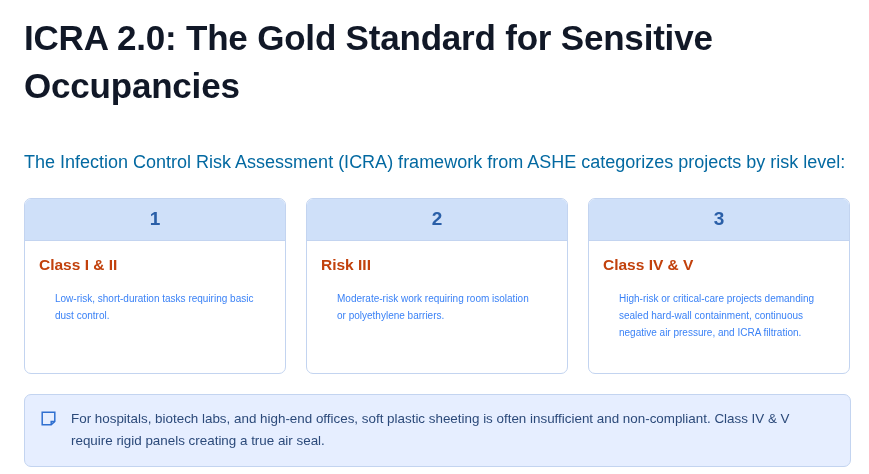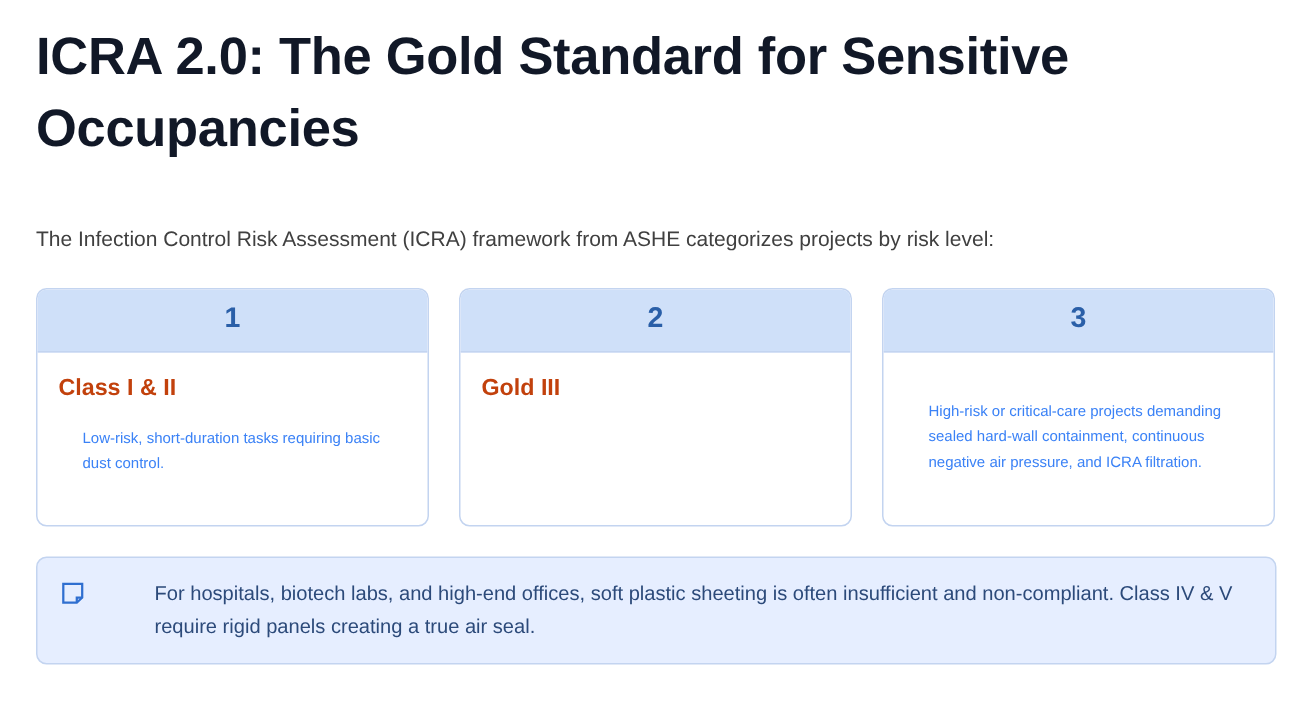--- a/index.html
+++ b/index.html
@@ -22,22 +22,22 @@
     font-size: 35px;
     line-height: 1.38;
     font-weight: bold;
     color: #111827;
     letter-spacing: -0.2px;
     margin: 0 0 0 0;
     max-width: 700px;
   }
   .intro {
     margin-top: 38px;
-    font-size: 14px;
-    color: #404040;
+    font-size: 18px;
+    color: #0369a1;
     line-height: 1.5;
   }
   .cards {
     display: flex;
     gap: 20px;
     margin-top: 22px;
   }
   .card {
     width: 262px;
     border: 1px solid #c3d4f0;
@@ -84,21 +84,20 @@
   .callout-icon {
     flex: 0 0 auto;
     margin-top: 2px;
     color: #2f6fd0;
     line-height: 0;
   }
   .callout-text {
     font-size: 13.4px;
     line-height: 1.62;
     color: #2c4a7a;
-    margin-left: 32px;
   }
 </style>
 </head>
 <body>
 
 <div class="page">
 
   <h1 class="page-title">ICRA 2.0: The Gold Standard for Sensitive Occupancies</h1>
 
   <p class="intro">The Infection Control Risk Assessment (ICRA) framework from ASHE categorizes projects by risk level:</p>
@@ -109,27 +108,29 @@
       <div class="card-head">1</div>
       <div class="card-body">
         <div class="card-title">Class I &amp; II</div>
         <p class="card-text">Low-risk, short-duration tasks requiring basic dust control.</p>
       </div>
     </div>
 
     <div class="card">
       <div class="card-head">2</div>
       <div class="card-body">
-        <div class="card-title">Gold III</div>
+        <div class="card-title">Risk III</div>
+        <p class="card-text">Moderate-risk work requiring room isolation or polyethylene barriers.</p>
       </div>
     </div>
 
     <div class="card">
       <div class="card-head">3</div>
       <div class="card-body">
+        <div class="card-title">Class IV &amp; V</div>
         <p class="card-text">High-risk or critical-care projects demanding sealed hard-wall containment, continuous negative air pressure, and ICRA filtration.</p>
       </div>
     </div>
 
   </div>
 </div>
 
 <div class="callout">
   <span class="callout-icon">
     <svg width="17" height="17" viewBox="0 0 17 17" fill="none" xmlns="http://www.w3.org/2000/svg">

